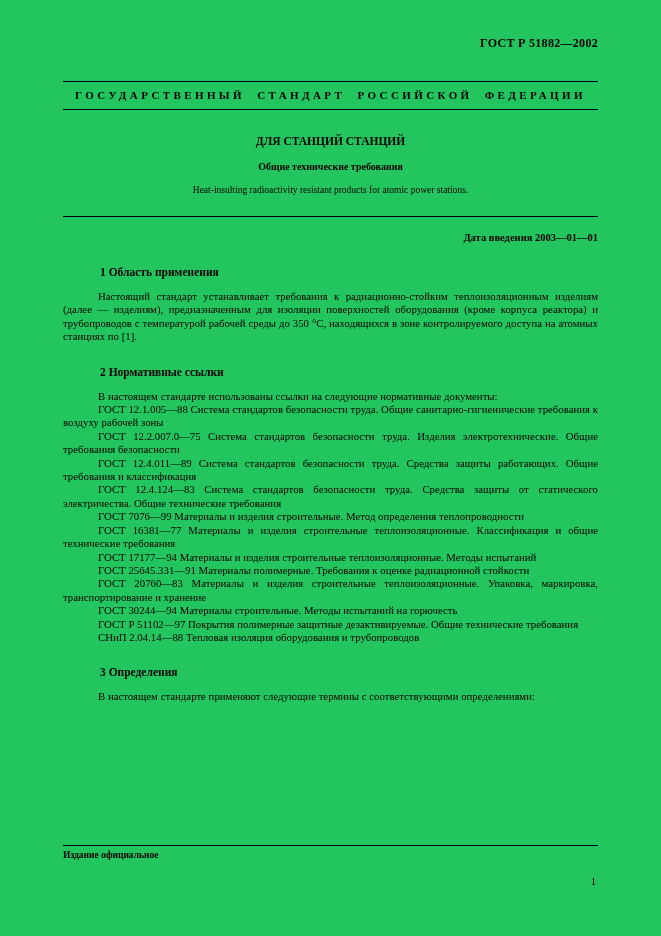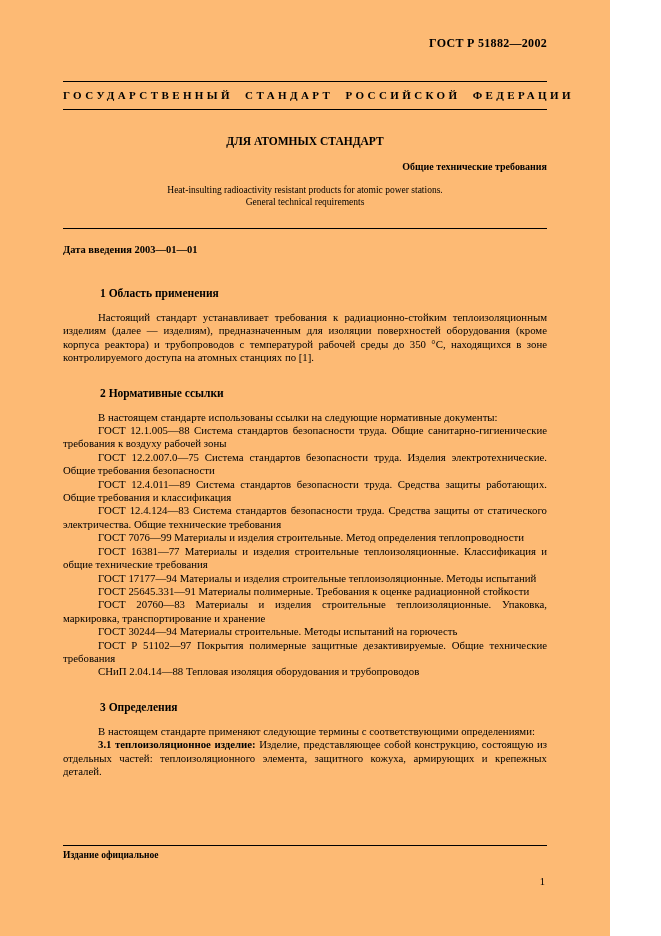--- a/index.html
+++ b/index.html
@@ -1,66 +1,65 @@
 <!DOCTYPE html>
 <html><head>
 <meta charset="utf-8">
 <style>
   html, body { margin: 0; padding: 0; background: #ffffff; }
   .page {
     position: relative;
-    width: 610px; height: 936px;
-    background: #fdba74; color: #000;
+    width: 661px; height: 936px;
+    background: #22c55e; color: #000;
     font-family: "Liberation Serif", serif;
     box-sizing: border-box;
     padding: 36px 63px 9px 63px;
     overflow: hidden;
   }
   .doc-number { text-align: right; font-weight: bold; font-size: 12px; letter-spacing: 0.3px; }
   .federation {
     margin-top: 30px;
     border-top: 1px solid #000; border-bottom: 1px solid #000;
     padding: 7px 0 8px 0;
     text-align: center; font-weight: bold; font-size: 11px;
     letter-spacing: 3.4px; word-spacing: 6px; white-space: nowrap;
   }
   .title-block { margin-top: 24px; text-align: center; font-weight: bold; font-size: 11.5px; line-height: 14px; }
-  .subtitle { margin-top: 13px; text-align: right; font-weight: bold; font-size: 10px; }
+  .subtitle { margin-top: 13px; text-align: center; font-weight: bold; font-size: 10px; }
   .english { margin-top: 12px; text-align: center; font-size: 9.5px; line-height: 12px; }
   .rule { margin-top: 20px; border-top: 1px solid #000; height: 0; }
-  .date-intro { margin-top: 15px; text-align: left; font-weight: bold; font-size: 10.5px; }
+  .date-intro { margin-top: 15px; text-align: right; font-weight: bold; font-size: 10.5px; }
   .section-heading { margin: 22px 0 12px 0; padding-left: 37px; font-weight: bold; font-size: 11.5px; }
-  .section-heading.first { margin-top: 32px; }
+  .section-heading.first { margin-top: 23px; }
   p.body { margin: 0; font-size: 10.8px; line-height: 13.4px; text-align: justify; text-indent: 35px; }
   .bold { font-weight: bold; }
   .footer {
     position: absolute; left: 63px; right: 63px; top: 845px;
     border-top: 1px solid #000; padding-top: 4px;
     font-weight: bold; font-size: 9.5px;
   }
   .page-number { position: absolute; right: 65px; top: 876px; font-size: 10.5px; }
 </style>
 </head>
 <body>
 
 <div class="page">
 
   <div class="doc-number">ГОСТ Р 51882—2002</div>
 
   <div class="federation">ГОСУДАРСТВЕННЫЙ СТАНДАРТ РОССИЙСКОЙ ФЕДЕРАЦИИ</div>
 
   <div class="title-block">
-    <div>ДЛЯ АТОМНЫХ СТАНДАРТ</div>
+    <div>ДЛЯ СТАНЦИЙ СТАНЦИЙ</div>
   </div>
 
   <div class="subtitle">Общие технические требования</div>
 
   <div class="english">
     <div>Heat-insulting radioactivity resistant products for atomic power stations.</div>
-    <div>General technical requirements</div>
   </div>
 
   <div class="rule"></div>
 
   <div class="date-intro">Дата введения 2003—01—01</div>
 
   <div class="section-heading first">1 Область применения</div>
   <p class="body">Настоящий стандарт устанавливает требования к радиационно-стойким теплоизоляционным изделиям (далее — изделиям), предназначенным для изоляции поверхностей оборудования (кроме корпуса реактора) и трубопроводов с температурой рабочей среды до 350 °С, находящихся в зоне контролируемого доступа на атомных станциях по [1].</p>
 
   <div class="section-heading">2 Нормативные ссылки</div>
@@ -73,18 +72,17 @@
   <p class="body">ГОСТ 16381—77 Материалы и изделия строительные теплоизоляционные. Классификация и общие технические требования</p>
   <p class="body">ГОСТ 17177—94 Материалы и изделия строительные теплоизоляционные. Методы испытаний</p>
   <p class="body">ГОСТ 25645.331—91 Материалы полимерные. Требования к оценке радиационной стойкости</p>
   <p class="body">ГОСТ 20760—83 Материалы и изделия строительные теплоизоляционные. Упаковка, маркировка, транспортирование и хранение</p>
   <p class="body">ГОСТ 30244—94 Материалы строительные. Методы испытаний на горючесть</p>
   <p class="body">ГОСТ Р 51102—97 Покрытия полимерные защитные дезактивируемые. Общие технические требования</p>
   <p class="body">СНиП 2.04.14—88 Тепловая изоляция оборудования и трубопроводов</p>
 
   <div class="section-heading">3 Определения</div>
   <p class="body">В настоящем стандарте применяют следующие термины с соответствующими определениями:</p>
-  <p class="body"><span class="bold">3.1 теплоизоляционное изделие:</span> <span>Изделие, представляющее собой конструкцию, состоящую из отдельных частей: теплоизоляционного элемента, защитного кожуха, армирующих и крепежных деталей.</span></p>
 
   <div class="footer">Издание официальное</div>
   <div class="page-number">1</div>
 
 </div>
 
 </body></html>

